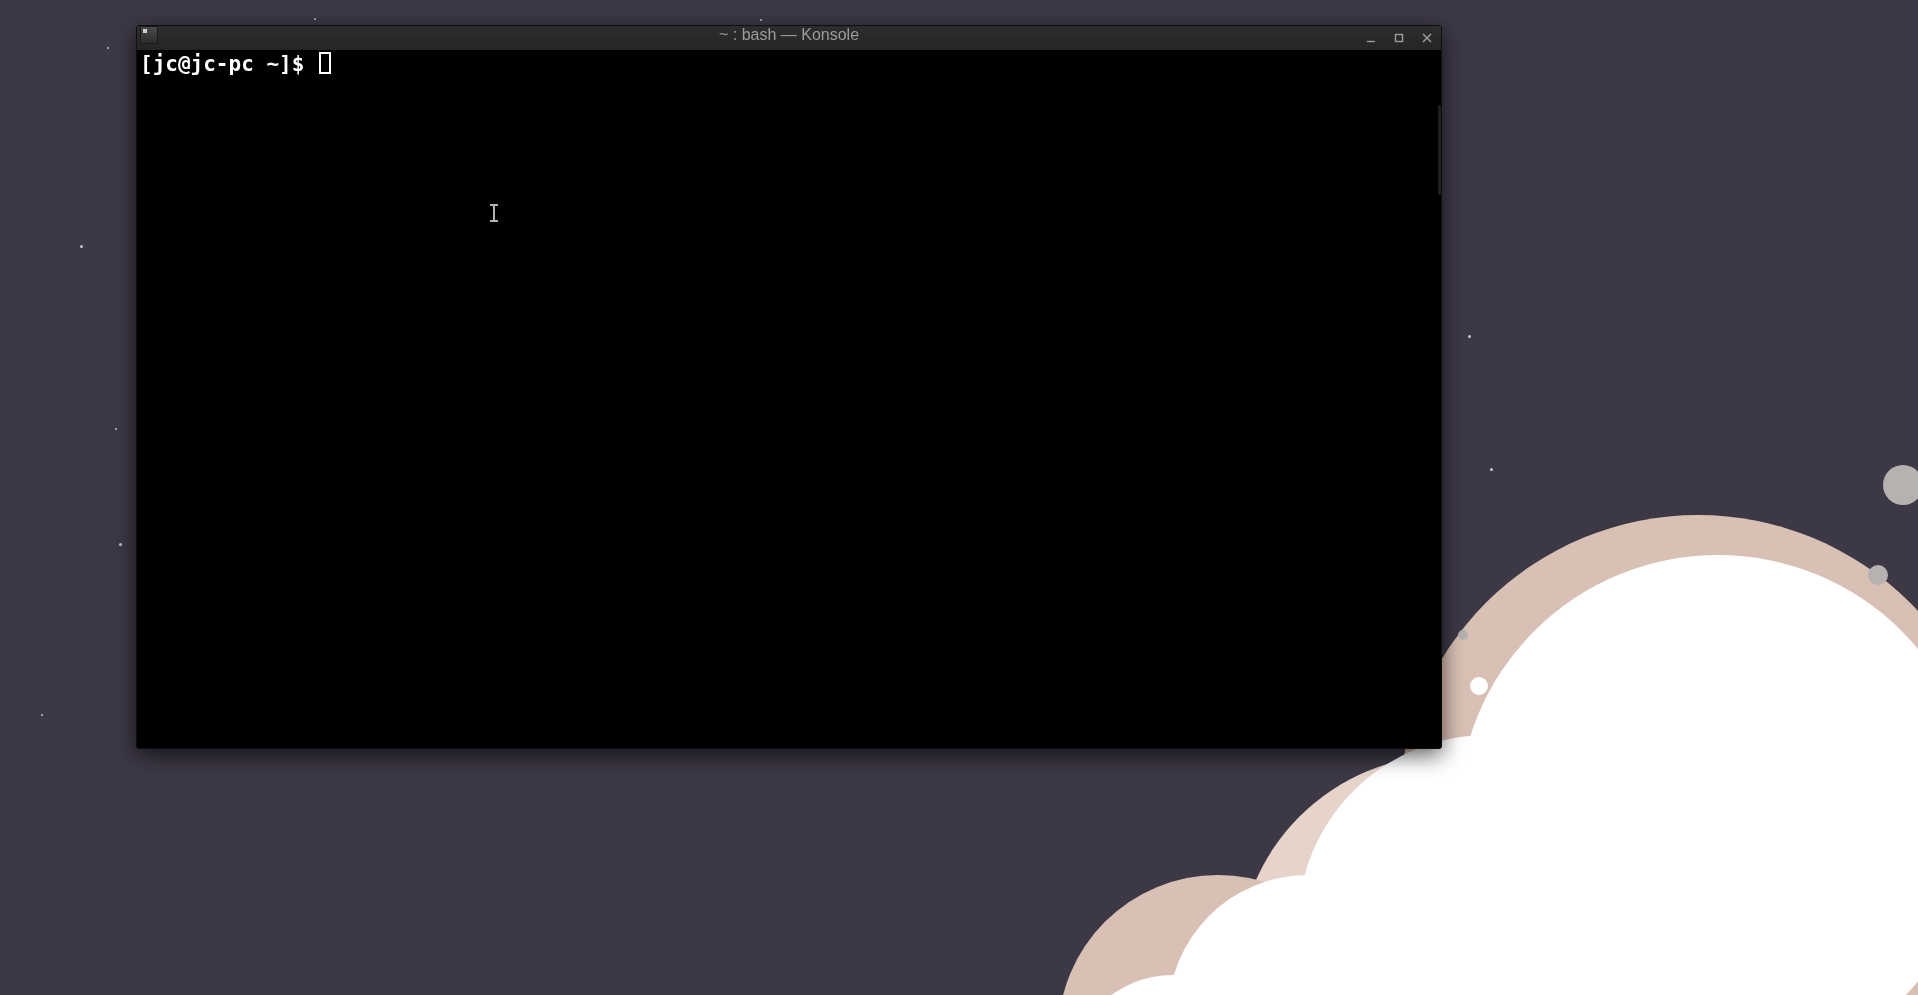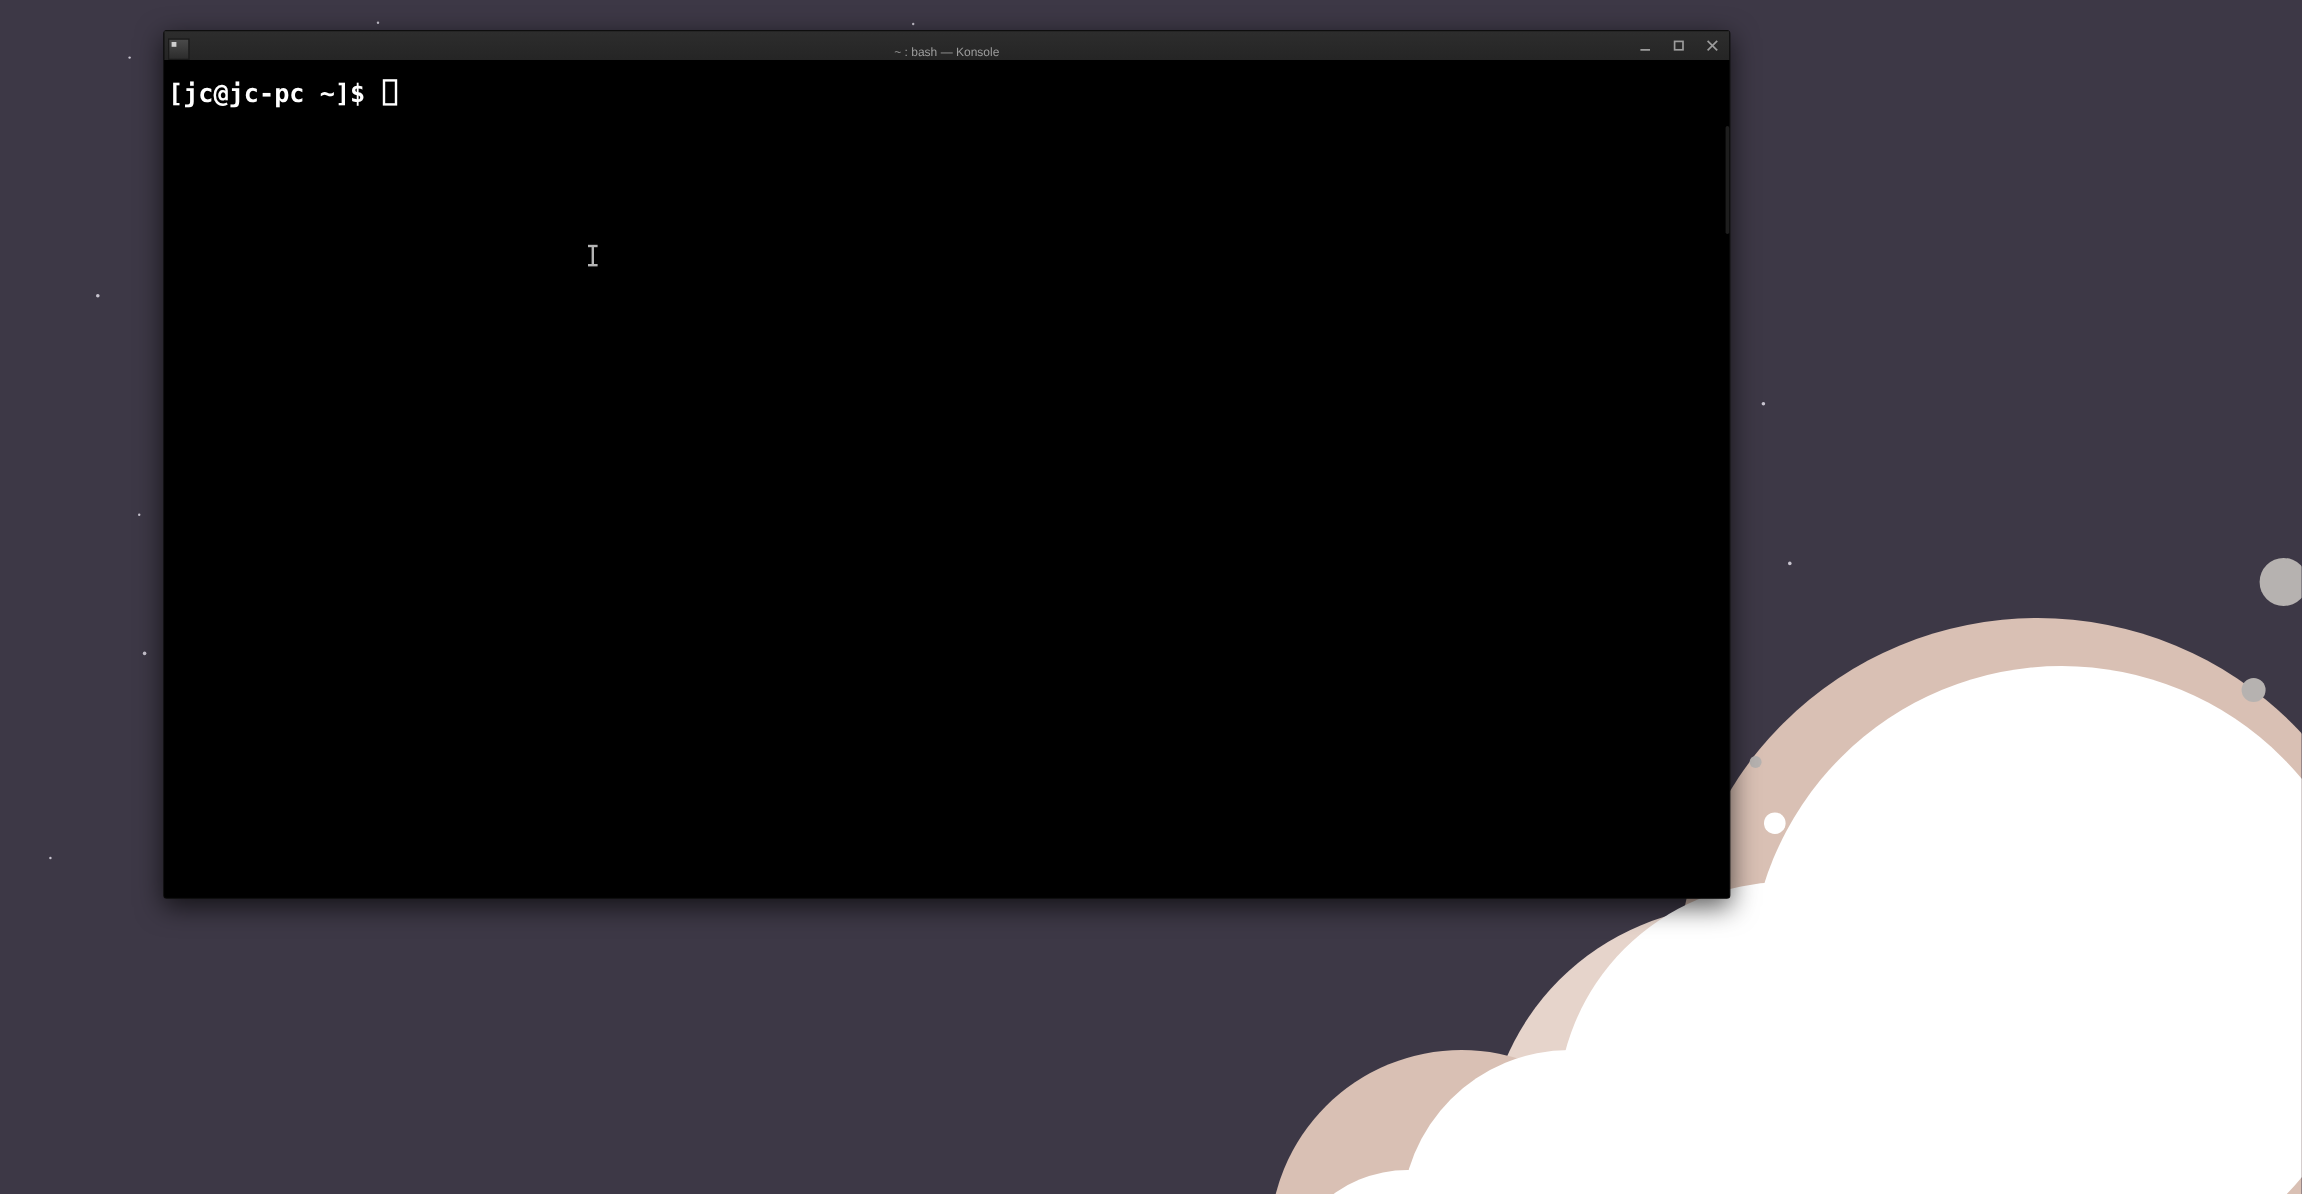--- a/index.html
+++ b/index.html
@@ -57,24 +57,24 @@
     border-radius: 3px;
     box-shadow: 0 6px 22px rgba(0,0,0,0.65);
     display: flex;
     flex-direction: column;
   }
 
   .titlebar {
     height: 24px;
     background: linear-gradient(to bottom, #2d2d2d, #252525);
     display: flex;
-    align-items: flex-end;
+    align-items: flex-start;
     position: relative;
     color: #9c9c9c;
-    font-size: 10px;
+    font-size: 16px;
     user-select: none;
   }
   .titlebar .app-icon {
     width: 16px;
     height: 16px;
     margin-left: 3px;
     background: linear-gradient(to bottom, #4a4a4a, #2c2c2c);
     border: 1px solid #1a1a1a;
     position: relative;
   }
@@ -104,21 +104,21 @@
     align-items: center;
     justify-content: center;
     color: #9c9c9c;
   }
   .titlebar .controls svg { stroke: #9c9c9c; fill: none; stroke-width: 1.4; }
 
   .terminal-body {
     flex: 1;
     background: #000000;
     position: relative;
-    padding: 16px 3px;
+    padding: 2px 3px;
     font-family: "DejaVu Sans Mono","Liberation Mono",Consolas,monospace;
     font-size: 21px;
     line-height: 1.15;
     color: #ffffff;
     font-weight: bold;
   }
   .prompt-line { white-space: pre; }
   .cursor {
     display: inline-block;
     width: 12px;

